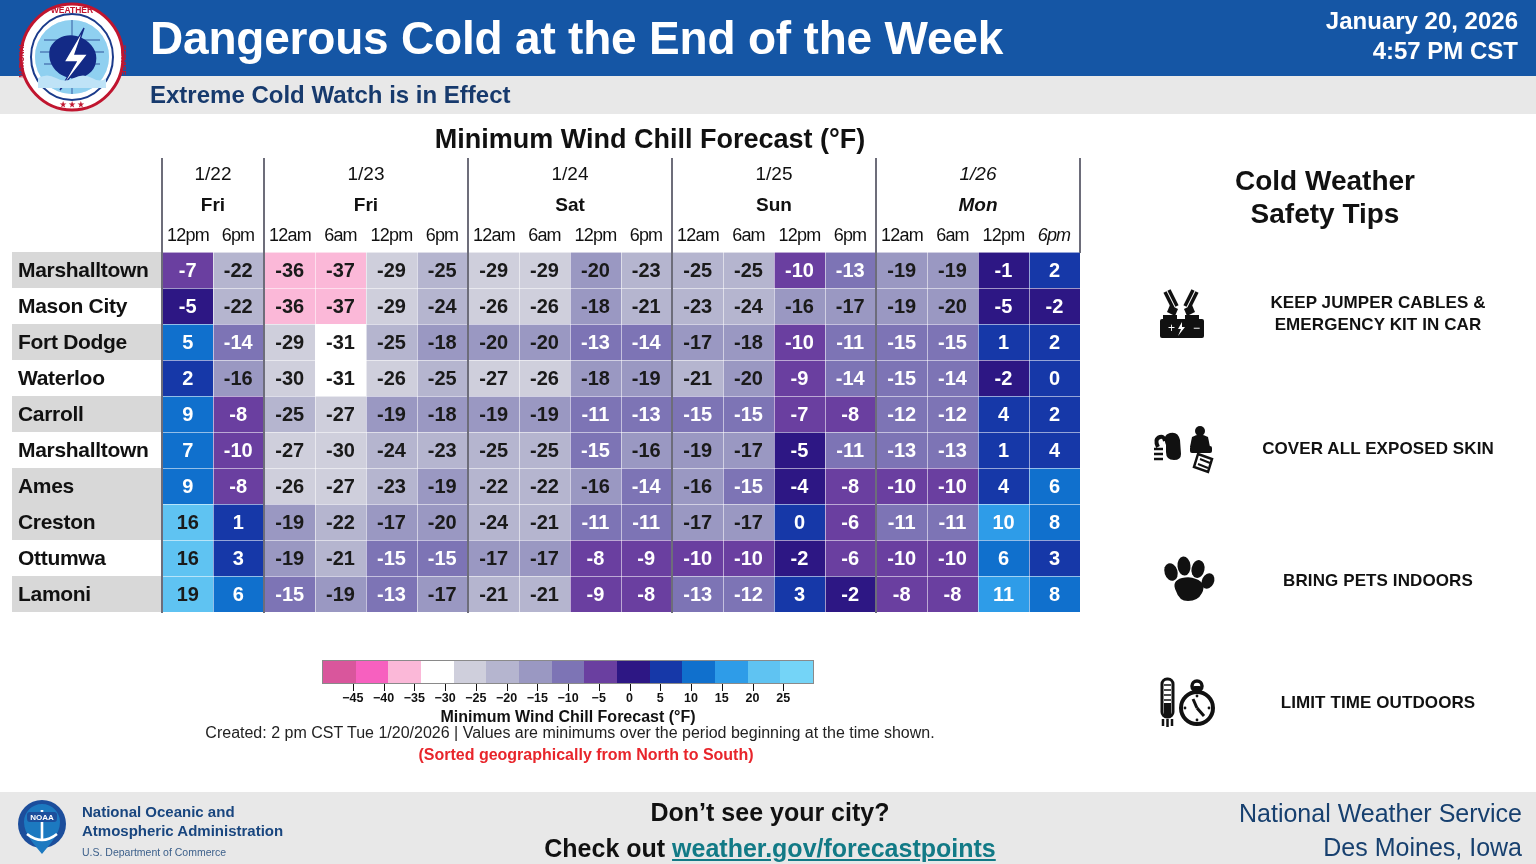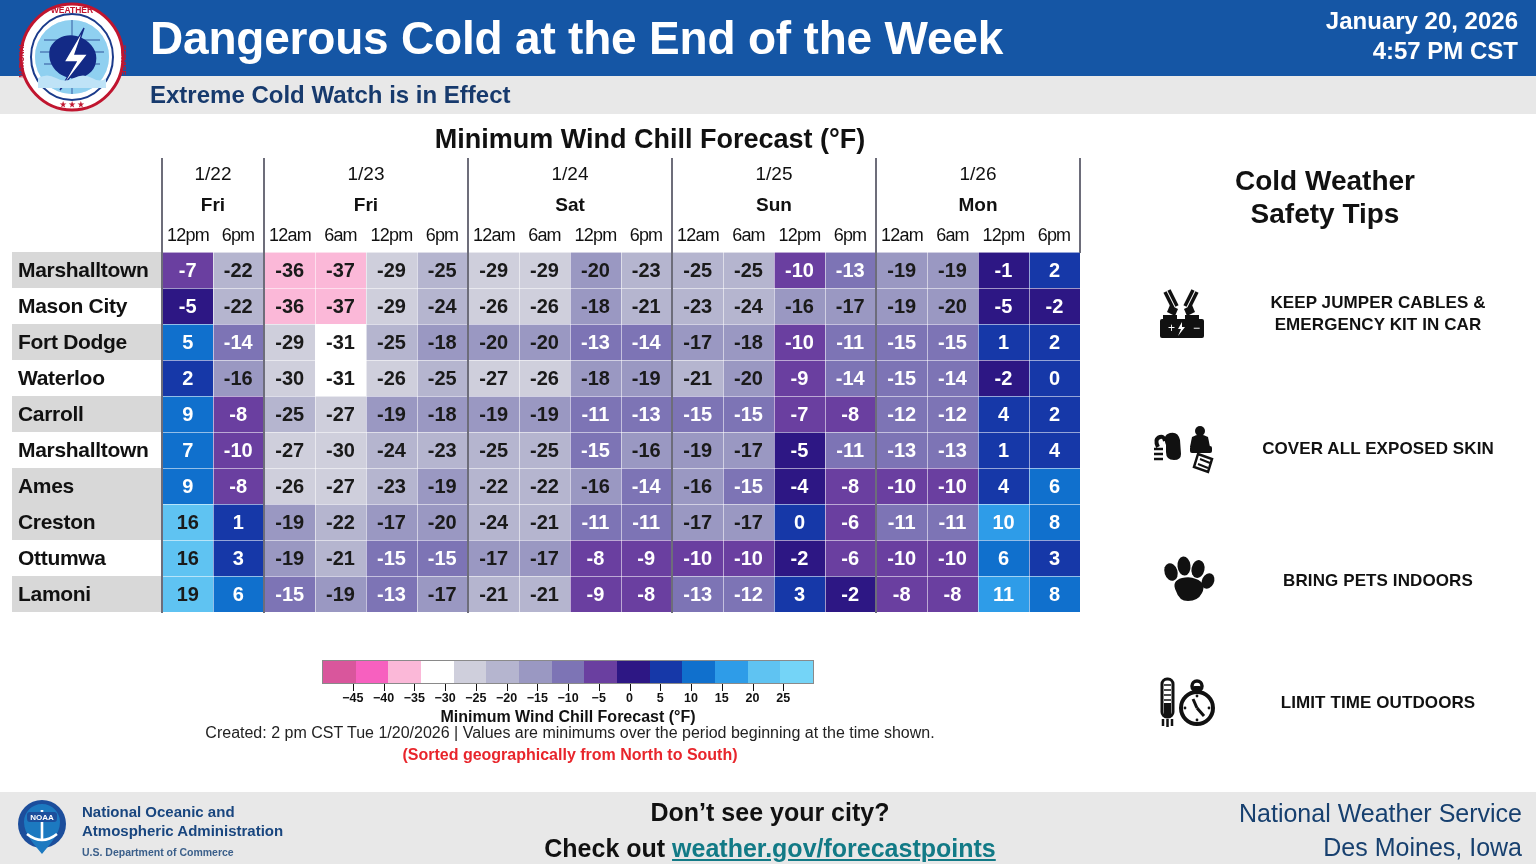--- a/index.html
+++ b/index.html
@@ -79,21 +79,21 @@
     text-align: center; font-size: 19px; color: #111; background: #fff;
     height: 31px;
   }
   .hdr-date { font-weight: normal; }
   .hdr-day { font-weight: bold; }
   .hdr-hour {
     text-align: center; font-size: 18px; color: #111; background: #fff;
     height: 32px; font-weight: normal; letter-spacing: -0.8px;
   }
   .vline { border-left: 2px solid #6d6d7a; }
-  .vline-right { border-right: 2px solid #6d6d7a; }
+  .vline-right { border-right: 2px solid #6d6d7a; font-style: italic; }
 
   
   .cbar-wrap { position: absolute; left: 322px; top: 660px; width: 492px; }
   .cbar {
     display: flex; width: 492px; height: 24px;
     border: 1px solid #8a8a8a;
   }
   .cbar div { flex: 1 1 0; height: 100%; }
   .cbar-ticks {
     position: relative; width: 492px; height: 20px; margin-top: 1px;
@@ -108,21 +108,21 @@
   .cbar-label {
     width: 492px; text-align: center; font-size: 16px; font-weight: bold;
     color: #111; margin-top: 3px;
   }
 
   .created-line {
     position: absolute; left: 100px; top: 724px; width: 940px;
     text-align: center; font-size: 16px; color: #222;
   }
   .sorted-line {
-    position: absolute; left: 100px; top: 746px; width: 940px;
+    position: absolute; left: 116px; top: 746px; width: 940px;
     text-align: center; font-size: 16px; font-weight: bold; color: #e8252b;
   }
 
   
   .tips-title {
     position: absolute; left: 1150px; top: 164px; width: 350px;
     text-align: center; font-size: 28px; font-weight: bold; color: #111;
     line-height: 33px;
   }
   .tip {
@@ -138,21 +138,21 @@
   
   .footer {
     position: absolute; left: 0; top: 792px; width: 1536px; height: 72px;
     background: #e8e8e8;
   }
   .noaa-logo { position: absolute; left: 14px; top: 798px; width: 56px; height: 62px; }
   .noaa-text {
     position: absolute; left: 82px; top: 802px; width: 300px;
     color: #19467f; font-size: 15px; font-weight: bold; line-height: 19px;
   }
-  .noaa-sub { font-size: 10.5px; font-weight: bold; color: #3b5f8a; margin-top: 3px; }
+  .noaa-sub { font-size: 10.5px; font-weight: normal; color: #3b5f8a; margin-top: 3px; }
   .foot-center {
     position: absolute; left: 420px; top: 794px; width: 700px;
     text-align: center; font-size: 25px; font-weight: bold; color: #111;
     line-height: 36px;
   }
   .foot-link { color: #127a86; text-decoration: underline; }
   .foot-right {
     position: absolute; right: 14px; top: 796px; width: 400px;
     text-align: right; font-size: 25px; font-weight: normal; color: #17406f;
     line-height: 34px;

